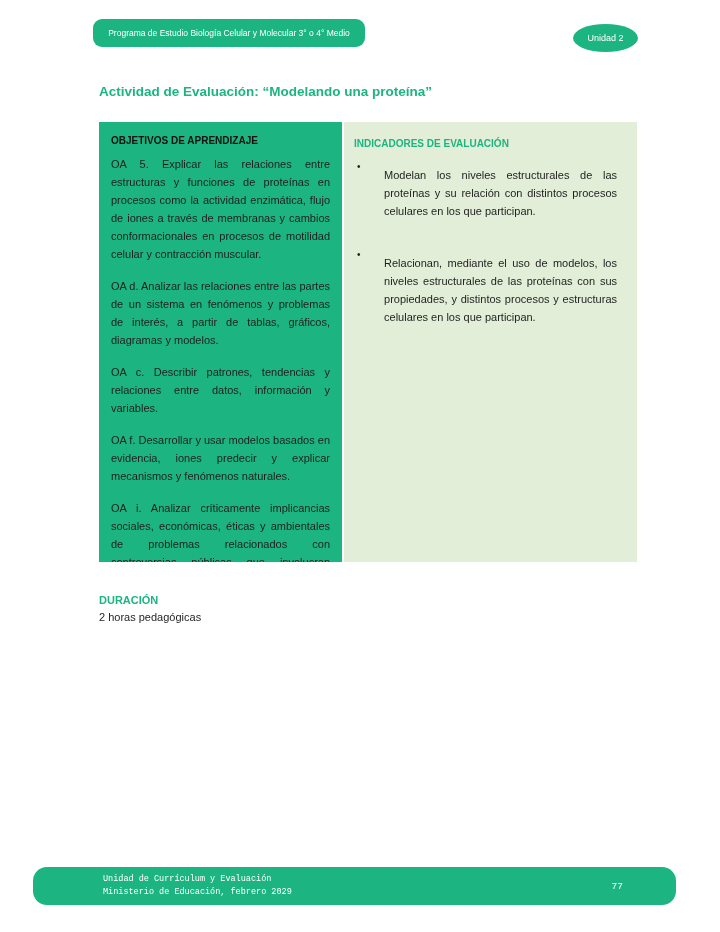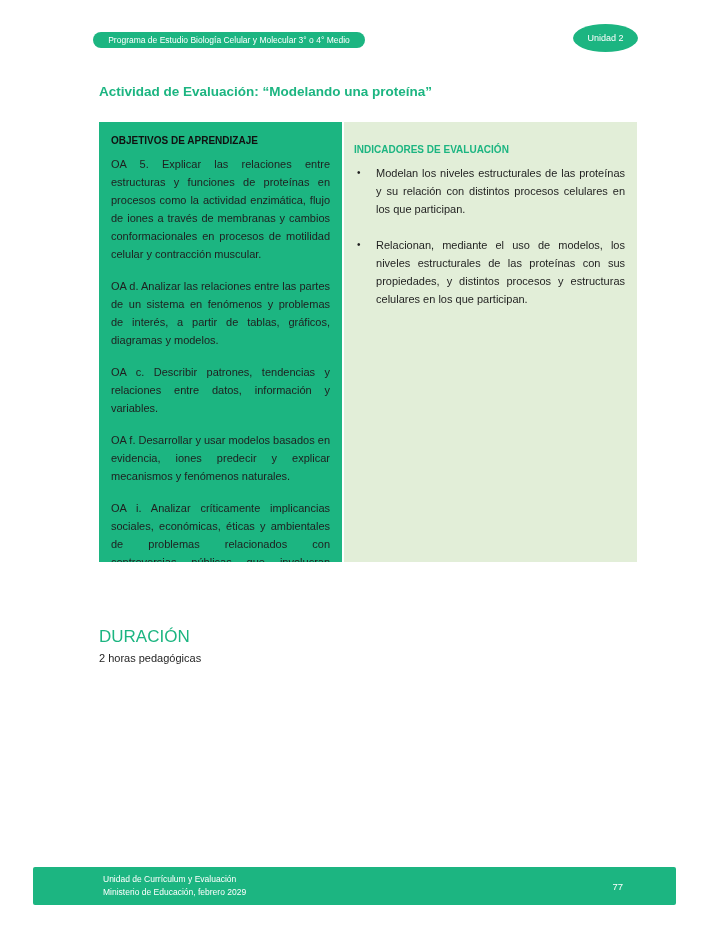--- a/index.html
+++ b/index.html
@@ -10,21 +10,21 @@
   *{box-sizing:border-box;}
   html,body{margin:0;padding:0;}
   body{
     width:720px;height:932px;
     background:#ffffff;
     font-family:"Liberation Sans", sans-serif;
   }
   .page{position:relative;width:720px;height:932px;background:#ffffff;overflow:hidden;}
 
   .header-bar{
-    position:absolute;left:93px;top:32px;width:272px;height:16px;
+    position:absolute;left:93px;top:19px;width:272px;height:28px;
     background:var(--green);border-radius:9px;
     display:flex;align-items:center;justify-content:center;
     color:#ffffff;font-size:8.5px;white-space:nowrap;
   }
   .unit-badge{
     position:absolute;left:573px;top:24px;width:65px;height:28px;
     background:var(--green);border-radius:50%;
     display:flex;align-items:center;justify-content:center;
     color:#ffffff;font-size:9px;
   }
@@ -38,50 +38,51 @@
     position:absolute;left:99px;top:122px;width:538px;height:440px;
     display:flex;
   }
   .col{height:440px;overflow:hidden;}
   .col.left{
     width:256px;background:var(--green);
     padding:13px 12px 0 12px;margin-right:2px;
   }
   .col.right{
     width:309px;background:var(--pale);
-    padding:22px 12px 0 10px;
+    padding:16px 12px 0 10px;
   }
   .col-header{
     font-weight:bold;font-size:10px;margin:0 0 9px 0;
   }
   .col.left .col-header{color:#101010;}
   .col.right .col-header{color:var(--green);}
 
   .col p{
     margin:0 0 14px 0;
     font-size:11px;line-height:18px;
     text-align:justify;color:var(--ink);
   }
   .bullet-item{display:flex;margin:0 0 18px 0;}
   .bullet{
     flex:0 0 22px;width:22px;padding-left:3px;
     font-size:10px;line-height:18px;color:var(--ink);
   }
-  .bullet-item p{flex:1;margin:0;}
+  .bullet-item p{flex:1;margin:8px;}
 
   .duration{position:absolute;left:99px;top:594px;}
-  .duration-label{color:var(--green);font-weight:normal;font-size:17px;margin-bottom:5px;margin-top:33px;}
+  .duration-label{color:var(--green);font-weight:bold;font-size:11px;margin-bottom:5px;}
   .duration-value{color:var(--ink);font-size:11px;}
 
   .footer-bar{
     position:absolute;left:33px;top:867px;width:643px;height:38px;
-    background:var(--green);border-radius:2px;
+    background:var(--green);border-radius:14px;
     display:flex;align-items:center;justify-content:space-between;
     padding-left:70px;padding-right:53px;
     color:#ffffff;
+    font-family:Liberation Mono, monospace;
   }
   .footer-left{font-size:8.5px;line-height:13px;}
   .footer-page{font-size:9.5px;}
 </style>
 </head>
 <body>
 
 <div class="page">
 
   <div class="header-bar">

